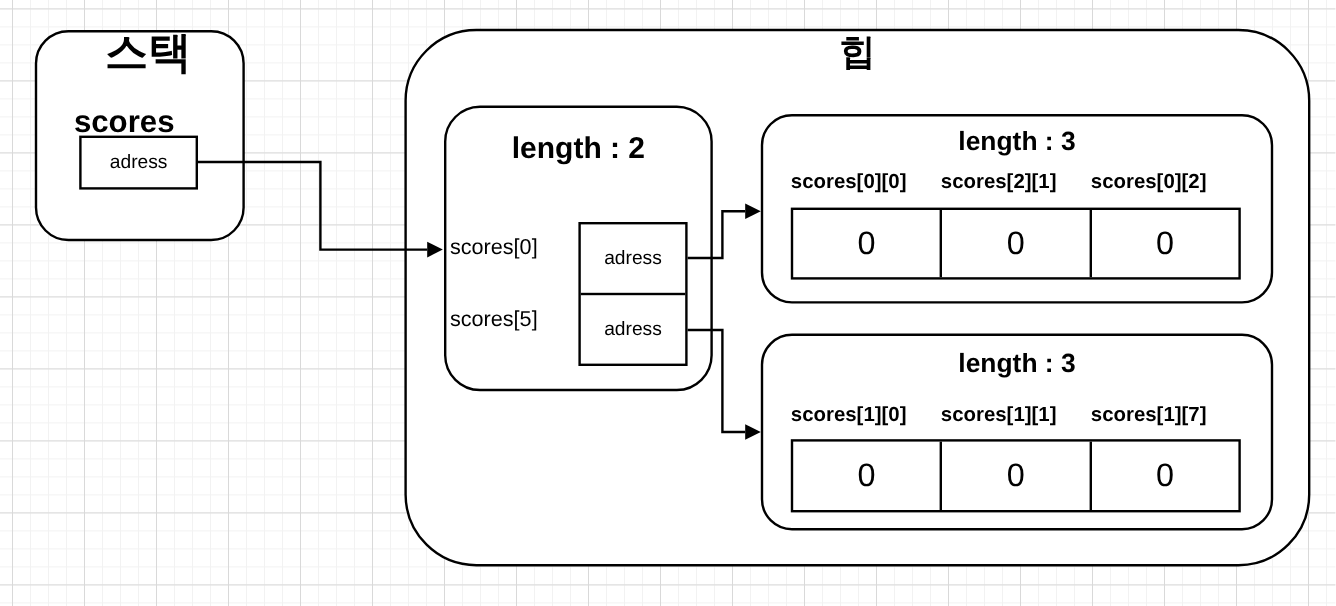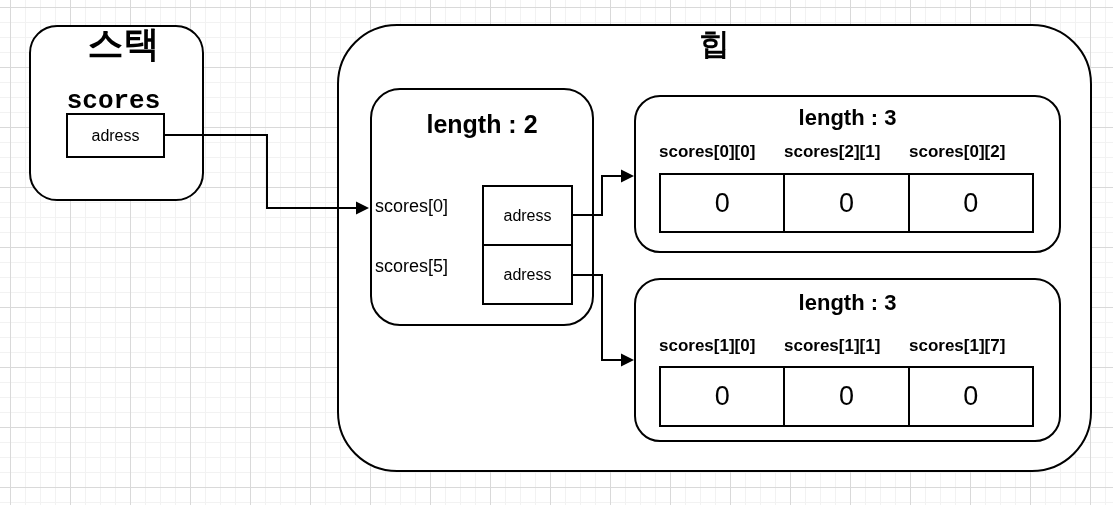--- a/index.html
+++ b/index.html
@@ -29,21 +29,21 @@
     position: absolute;
     text-align: center;
     white-space: nowrap;
     box-sizing: border-box;
   }
   .bold { font-weight: bold; }
 
   
   .stack-box   { left: 29px;  top: 25px;  width: 175px; height: 176px; border-radius: 28px; }
   .stack-title { left: 36px;  top: 27px;  width: 175px; font-size: 36px; line-height: 34px; }
-  .scores-label{ left: 64px;  top: 88px;  width: 99px;  font-size: 26px; line-height: 26px; font-family: Liberation Mono, monospace; }
+  .scores-label{ left: 54px;  top: 88px;  width: 99px;  font-size: 26px; line-height: 26px; }
   .stack-cell  { left: 66px;  top: 113px; width: 99px;  height: 45px;
                  display: flex; align-items: center; justify-content: center; font-size: 16px; }
 
   
   .heap-box    { left: 337px; top: 24px;  width: 755px; height: 448px; border-radius: 60px; }
   .heap-title  { left: 337px; top: 27px;  width: 755px; font-size: 30px; line-height: 34px; }
 
   
   .ptr-box     { left: 370px; top: 88px;  width: 224px; height: 238px; border-radius: 30px; }
   .ptr-title   { left: 370px; top: 109px; width: 224px; font-size: 25px; line-height: 30px; }

